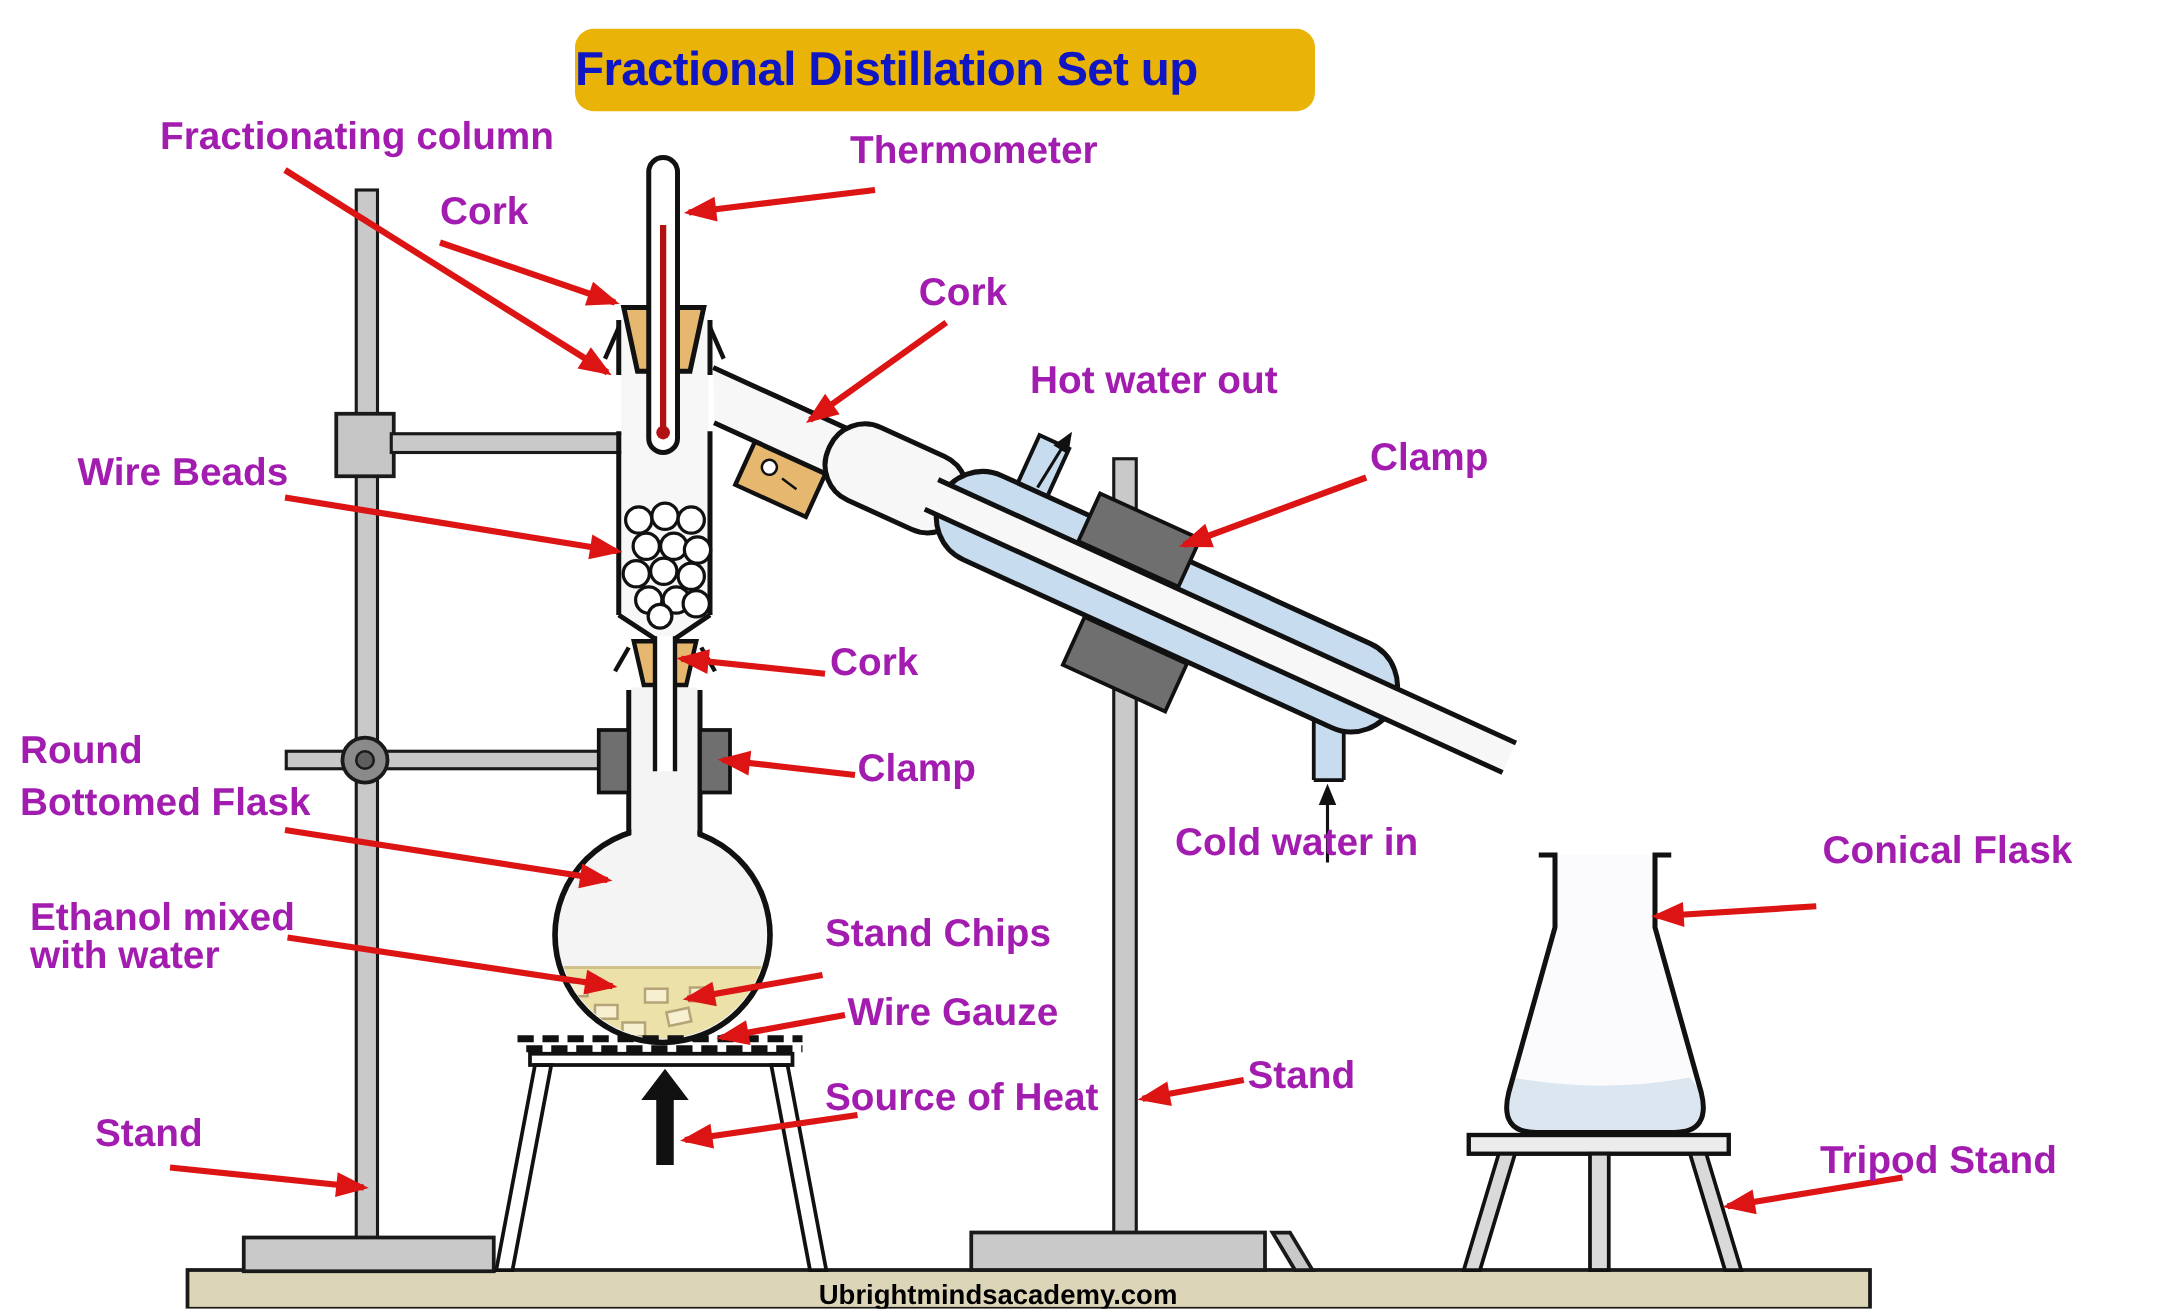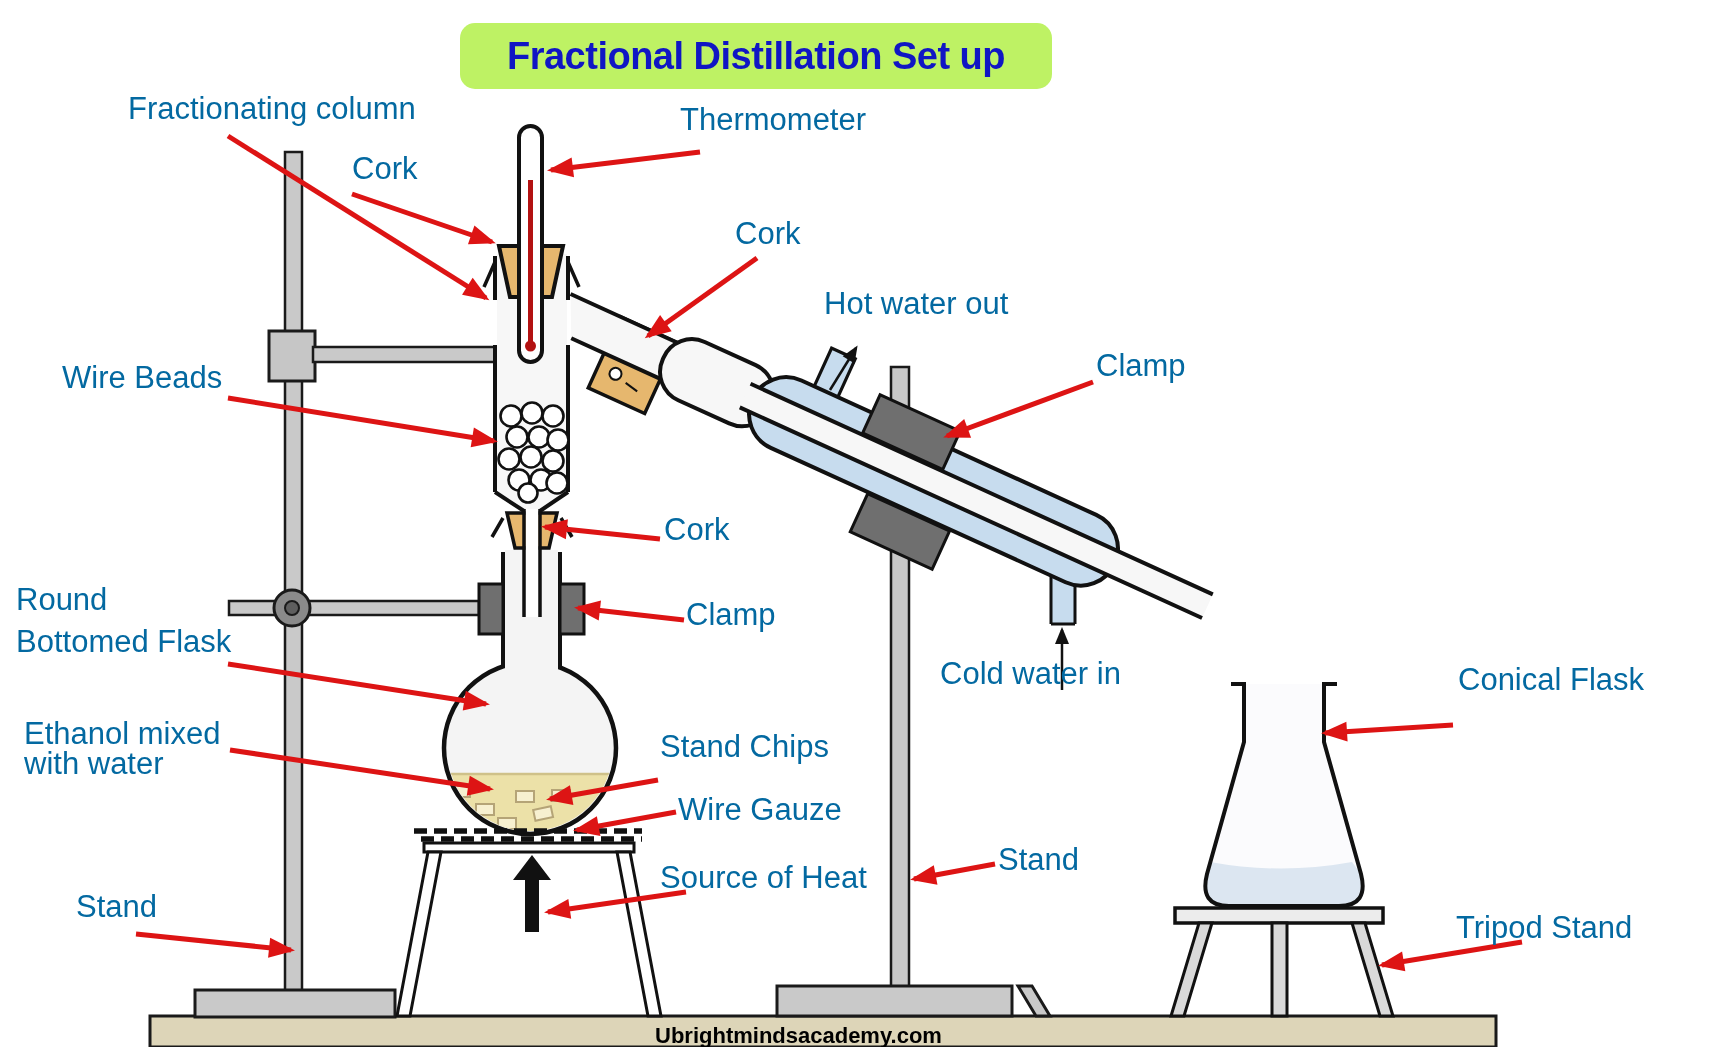--- a/index.html
+++ b/index.html
@@ -8,32 +8,32 @@
     width:1729px;height:1047px;
     background:#ffffff;
     overflow:hidden;
     font-family:"Liberation Sans", sans-serif;
   }
   #diagram-svg{position:absolute;left:0;top:0;width:1729px;height:1047px;}
   .lbl{
     position:absolute;
     font-family:"Liberation Sans", sans-serif;
     font-size:31px;
-    font-weight:400;
-    color:#0369a1;
+    font-weight:700;
+    color:#a21caf;
     white-space:nowrap;
     line-height:1.05;
     z-index:5;
   }
   #title-box{
     position:absolute;
     left:460px;top:23px;width:592px;height:66px;
-    background:#bef264;
+    background:#eab308;
     border-radius:15px;
-    display:flex;align-items:center;justify-content:center;
+    display:flex;align-items:center;justify-content:flex-start;
     z-index:5;
   }
   #title-box .title-text{
     font-size:38px;
     font-weight:700;
     color:#1016c4;
     letter-spacing:-0.5px;
     white-space:nowrap;
   }
   #watermark{

